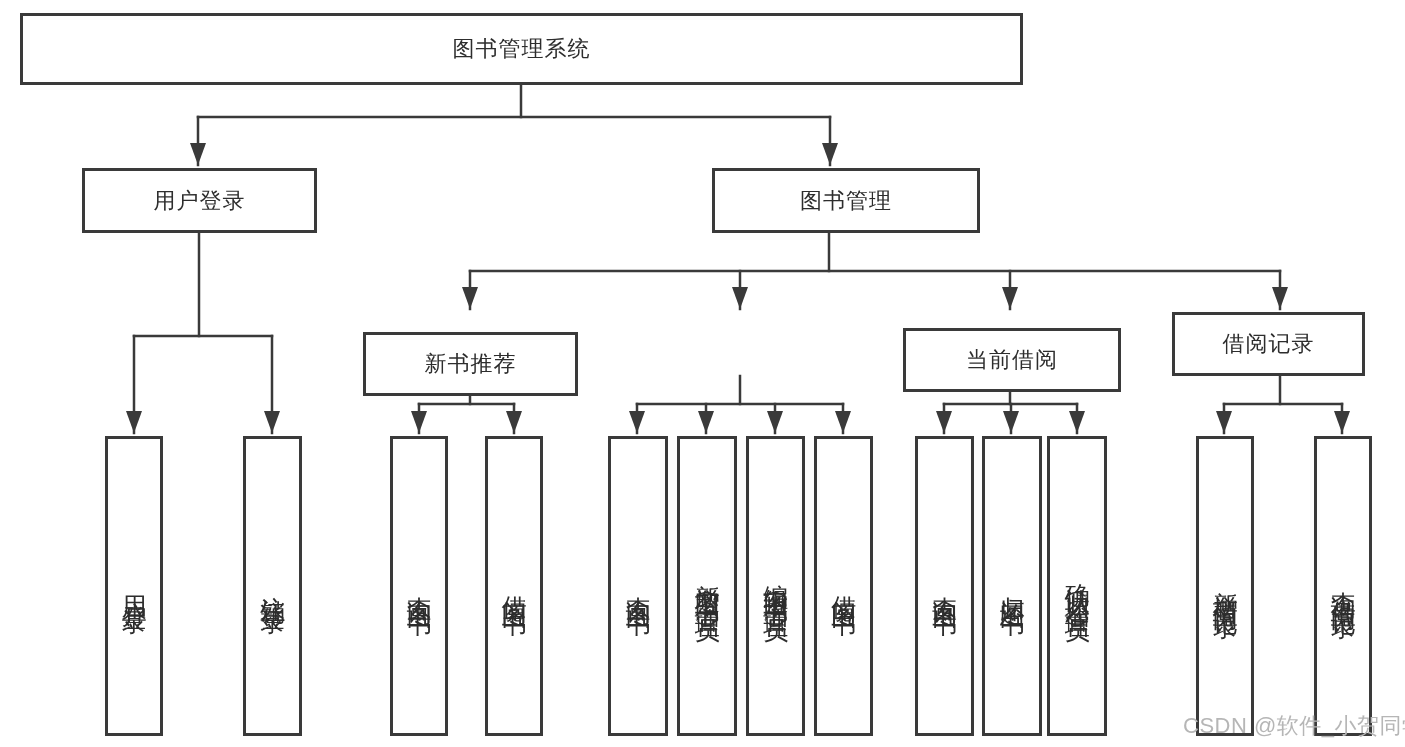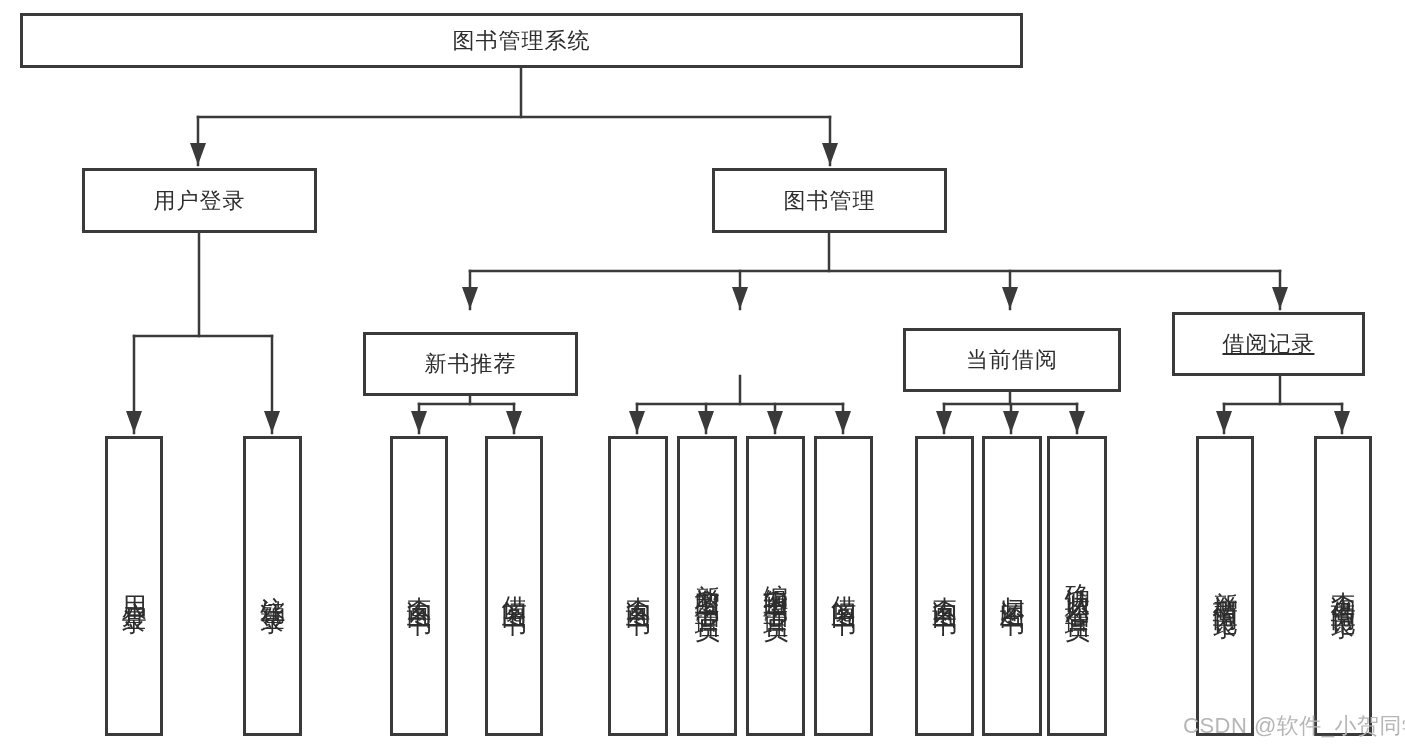--- a/index.html
+++ b/index.html
@@ -73,38 +73,38 @@
       <path d="M1011 404 V433" marker-end="url(#arrow)"></path>
       <path d="M1077 404 V433" marker-end="url(#arrow)"></path>
 
       <path d="M1280 376 V404"></path>
       <path d="M1224 404 H1342"></path>
       <path d="M1224 404 V433" marker-end="url(#arrow)"></path>
       <path d="M1342 404 V433" marker-end="url(#arrow)"></path>
     </g>
   </svg>
 
-  <div class="box" style="left:20px; top:13px; width:1003px; height:55px;">
+  <div class="box" style="left:20px; top:13px; width:1003px; height:72px;">
     <span class="h-label">图书管理系统</span>
   </div>
 
   <div class="box" style="left:82px; top:168px; width:235px; height:65px;">
     <span class="h-label">用户登录</span>
   </div>
-  <div class="box" style="left:712px; top:168px; width:235px; height:65px;">
+  <div class="box" style="left:712px; top:168px; width:268px; height:65px;">
     <span class="h-label">图书管理</span>
   </div>
 
   <div class="box" style="left:363px; top:312px; width:215px; height:64px;margin-top:20px;">
     <span class="h-label">新书推荐</span>
   </div>
   <div class="box" style="left:903px; top:312px; width:218px; height:64px;margin-top:16px;">
     <span class="h-label">当前借阅</span>
   </div>
-  <div class="box" style="left:1172px; top:312px; width:193px; height:64px;text-decoration:underline;">
+  <div class="box" style="left:1172px; top:312px; width:193px; height:64px;">
     <span class="h-label">借阅记录</span>
   </div>
 
   <div class="box leaf" style="left:105px; top:436px; width:58px; height:300px;">
     <span class="v-label">用户登录</span>
   </div>
   <div class="box leaf" style="left:243px; top:436px; width:59px; height:300px;">
     <span class="v-label">注销登录</span>
   </div>
 

